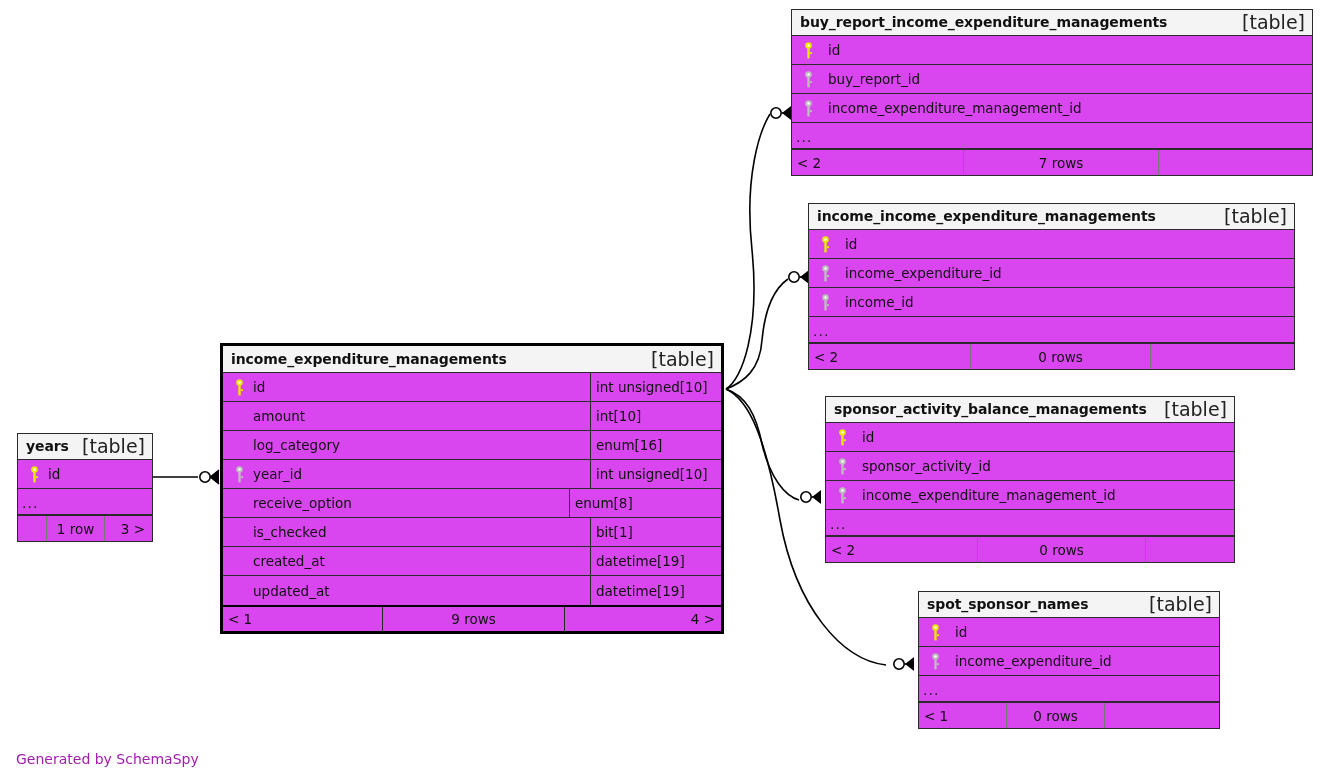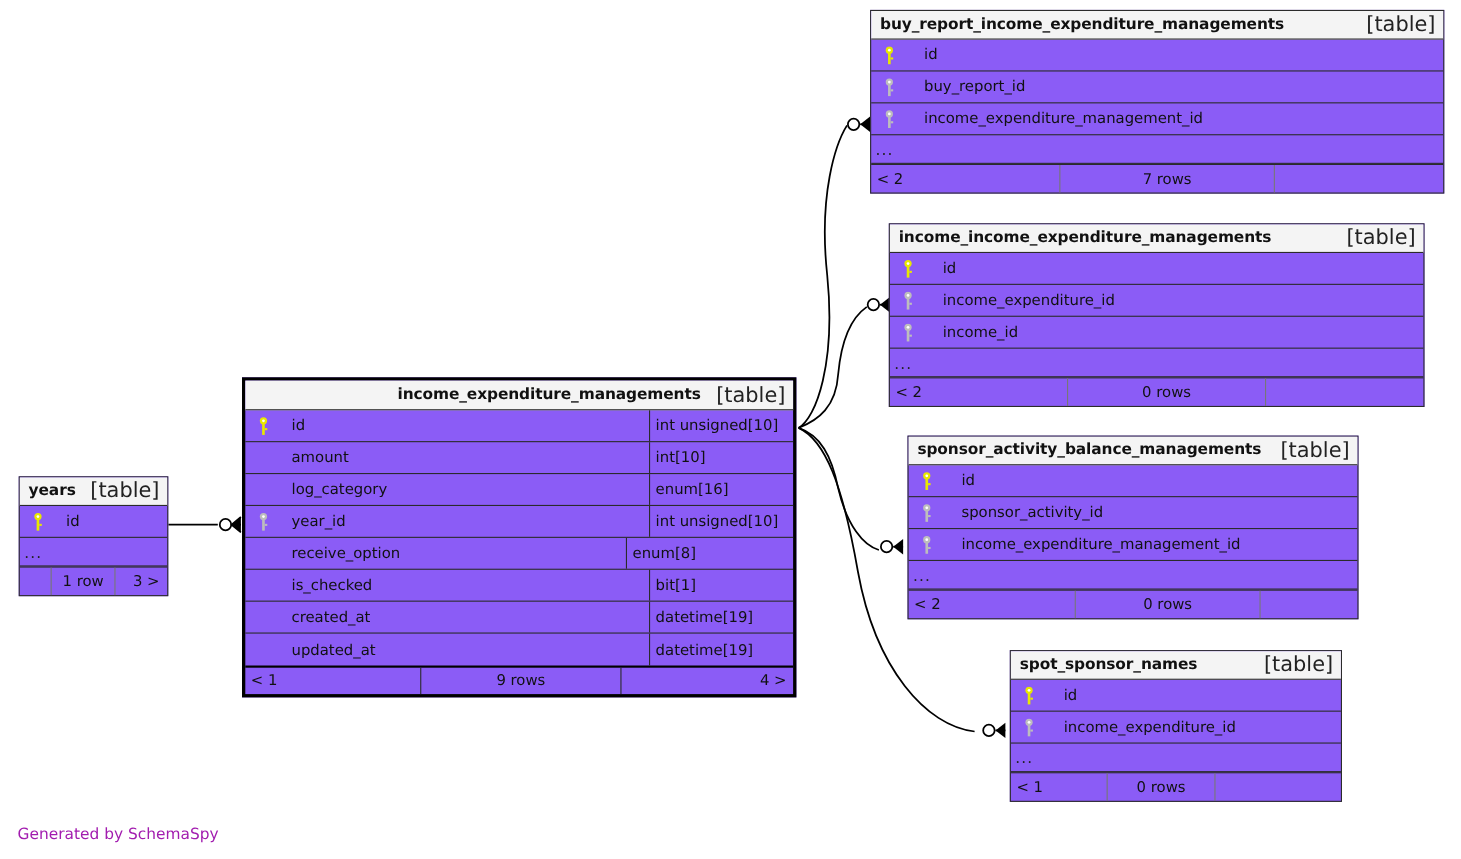--- a/index.html
+++ b/index.html
@@ -7,21 +7,21 @@
     width:1328px;height:781px;background:#ffffff;
     font-family:"DejaVu Sans","Liberation Sans",sans-serif;
     position:relative;overflow:hidden;
     -webkit-font-smoothing:antialiased;
   }
   #canvas{position:absolute;inset:0;}
   svg.edges{position:absolute;left:0;top:0;width:1328px;height:781px;pointer-events:none;}
 
   
   .tbl{
-    position:absolute;background:#8b5cf6;
+    position:absolute;background:#d946ef;
     border:1px solid #2b2b2b;
     box-sizing:border-box;
     font-size:13.5px;color:#111111;
     z-index:5;
   }
   .tbl.focus{border:3px solid #000000;}
 
   .thead{
     display:flex;align-items:center;justify-content:space-between;
     background:#f4f4f4;border-bottom:1px solid #2b2b2b;
@@ -31,21 +31,21 @@
   .tname{font-weight:bold;font-size:14px;letter-spacing:-0.1px;white-space:nowrap;}
   .ttag{font-size:19px;color:#222;white-space:nowrap;padding-left:14px;}
 
   .trow{
     display:flex;align-items:stretch;
     border-bottom:1px solid #2b2b2b;
     height:29px;box-sizing:border-box;
   }
   .trow:last-of-type{border-bottom:none;}
   .cname{
-    display:flex;align-items:center;gap:16px;
+    display:flex;align-items:center;gap:4px;
     flex:1 1 auto;min-width:0;padding-left:6px;box-sizing:border-box;
   }
   .ctype{
     display:flex;align-items:center;
     border-left:1px solid #2b2b2b;
     padding-left:5px;box-sizing:border-box;
     white-space:nowrap;
   }
   .lbl{white-space:nowrap;}
   .keyslot{width:20px;min-width:20px;display:flex;align-items:center;justify-content:center;}
@@ -306,21 +306,21 @@
     </div>
     <div class="ellipsis">...</div>
     <div class="tfoot">
       <div class="fc l" style="width:88px;">&lt; 1</div>
       <div class="fc c" style="width:98px;">0 rows</div>
       <div class="fc r" style="flex:1 1 auto;"></div>
     </div>
   </div>
 
   <div class="tbl focus" style="left:220px;top:343px;width:504px;">
-    <div class="thead" style="height:27px;justify-content:flex-end;">
+    <div class="thead" style="height:27px;">
       <span class="tname">income_expenditure_managements</span>
       <span class="ttag">[table]</span>
     </div>
 
     <div class="trow">
       <div class="cname">
         <span class="keyslot">
           <svg class="key" width="9" height="17" viewBox="0 0 9 17">
               <circle cx="4.5" cy="3.6" r="3.3" fill="#e8e800"></circle>
               <circle cx="4.5" cy="3.6" r="1.25" fill="#ffffff"></circle>

